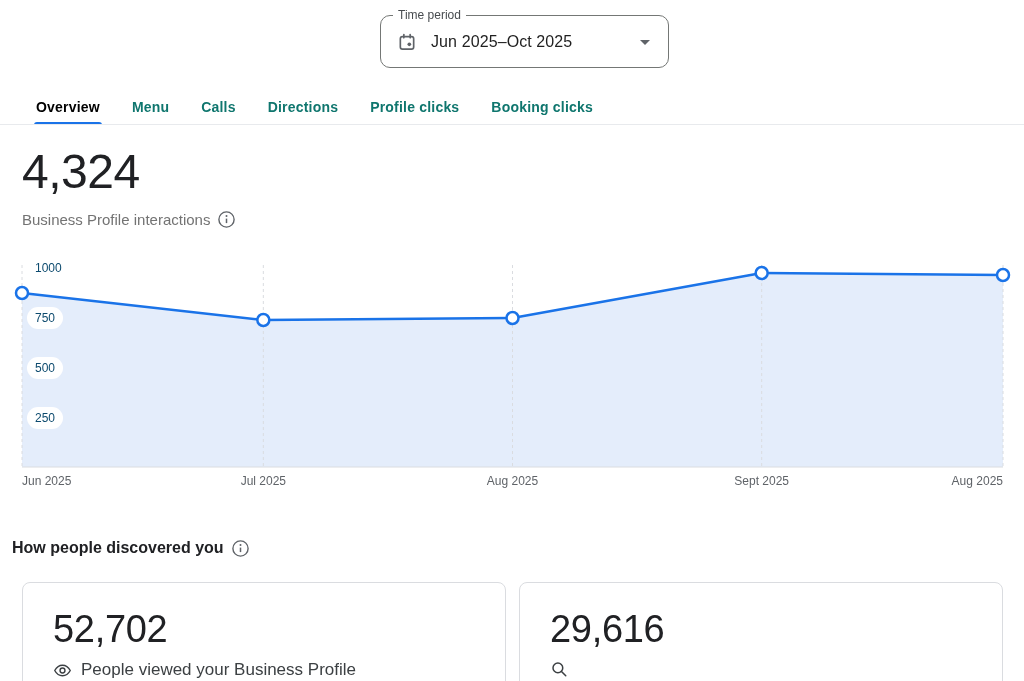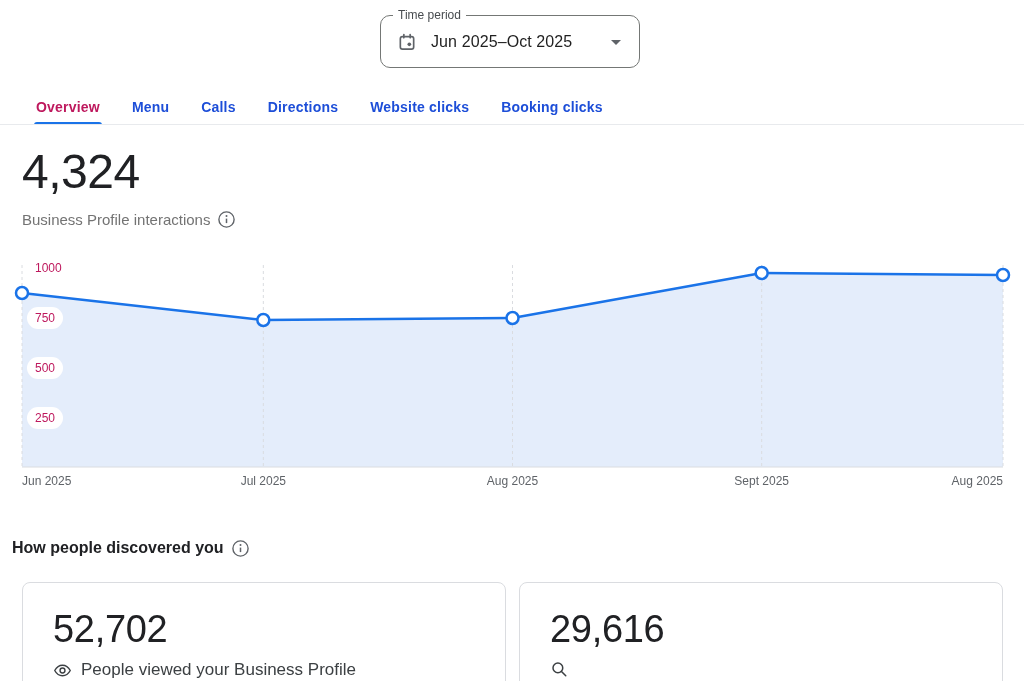--- a/index.html
+++ b/index.html
@@ -9,21 +9,21 @@
     background: #ffffff;
     color: #202124;
     position: relative;
     overflow: hidden;
   }
 
   
   .tp-field {
     position: absolute;
     left: 380px; top: 15px;
-    width: 260px; height: 53px;
+    width: 289px; height: 53px;
     border: 1px solid #747775;
     border-radius: 10px;
     background: #fff;
     display: flex;
     align-items: center;
     padding: 0 16px;
     cursor: pointer;
   }
   .tp-legend {
     position: absolute;
@@ -55,28 +55,28 @@
     position: absolute;
     left: 20px; top: 88px;
     height: 37px;
     display: flex;
   }
   .tab {
     position: relative;
     padding: 0 16px;
     font-size: 14px;
     font-weight: bold;
-    color: #1d4ed8;
+    color: #0f766e;
     letter-spacing: .2px;
     display: flex;
     align-items: center;
     cursor: pointer;
     white-space: nowrap;
   }
-  .tab.active { color: #be185d; }
+  .tab.active { color: #000000; }
   .tab.active::after {
     content: "";
     position: absolute;
     left: 14px; right: 14px; bottom: 0;
     height: 3px;
     background: #1a73e8;
     border-radius: 3px 3px 0 0;
   }
   .tabs-divider {
     position: absolute;
@@ -108,21 +108,21 @@
   
   .chart-layer { position: absolute; left: 0; top: 0; width: 1024px; height: 520px; }
   .tick-pill {
     position: absolute;
     left: 27px;
     height: 22px;
     padding: 0 8px;
     background: #ffffff;
     border-radius: 11px;
     font-size: 12px;
-    color: #be185d;
+    color: #0c4a6e;
     display: flex;
     align-items: center;
     justify-content: center;
   }
   .x-label {
     position: absolute;
     top: 474px;
     font-size: 12px;
     color: #5f6368;
     white-space: nowrap;
@@ -182,21 +182,21 @@
   </span>
   <span class="tp-value">Jun 2025–Oct 2025</span>
   <span class="tp-caret"></span>
 </div>
 
 <div class="tabs">
   <div class="tab active">Overview</div>
   <div class="tab">Menu</div>
   <div class="tab">Calls</div>
   <div class="tab">Directions</div>
-  <div class="tab">Website clicks</div>
+  <div class="tab">Profile clicks</div>
   <div class="tab">Booking clicks</div>
 </div>
 <div class="tabs-divider"></div>
 
 <div class="metric-value">4,324</div>
 <div class="metric-label-row">
   <span>Business Profile interactions</span>
   <span class="info-icon">
     <svg width="17" height="17" viewBox="0 0 17 17" fill="none">
       <circle cx="8.5" cy="8.5" r="7.6" stroke="#5f6368" stroke-width="1.4"></circle>

